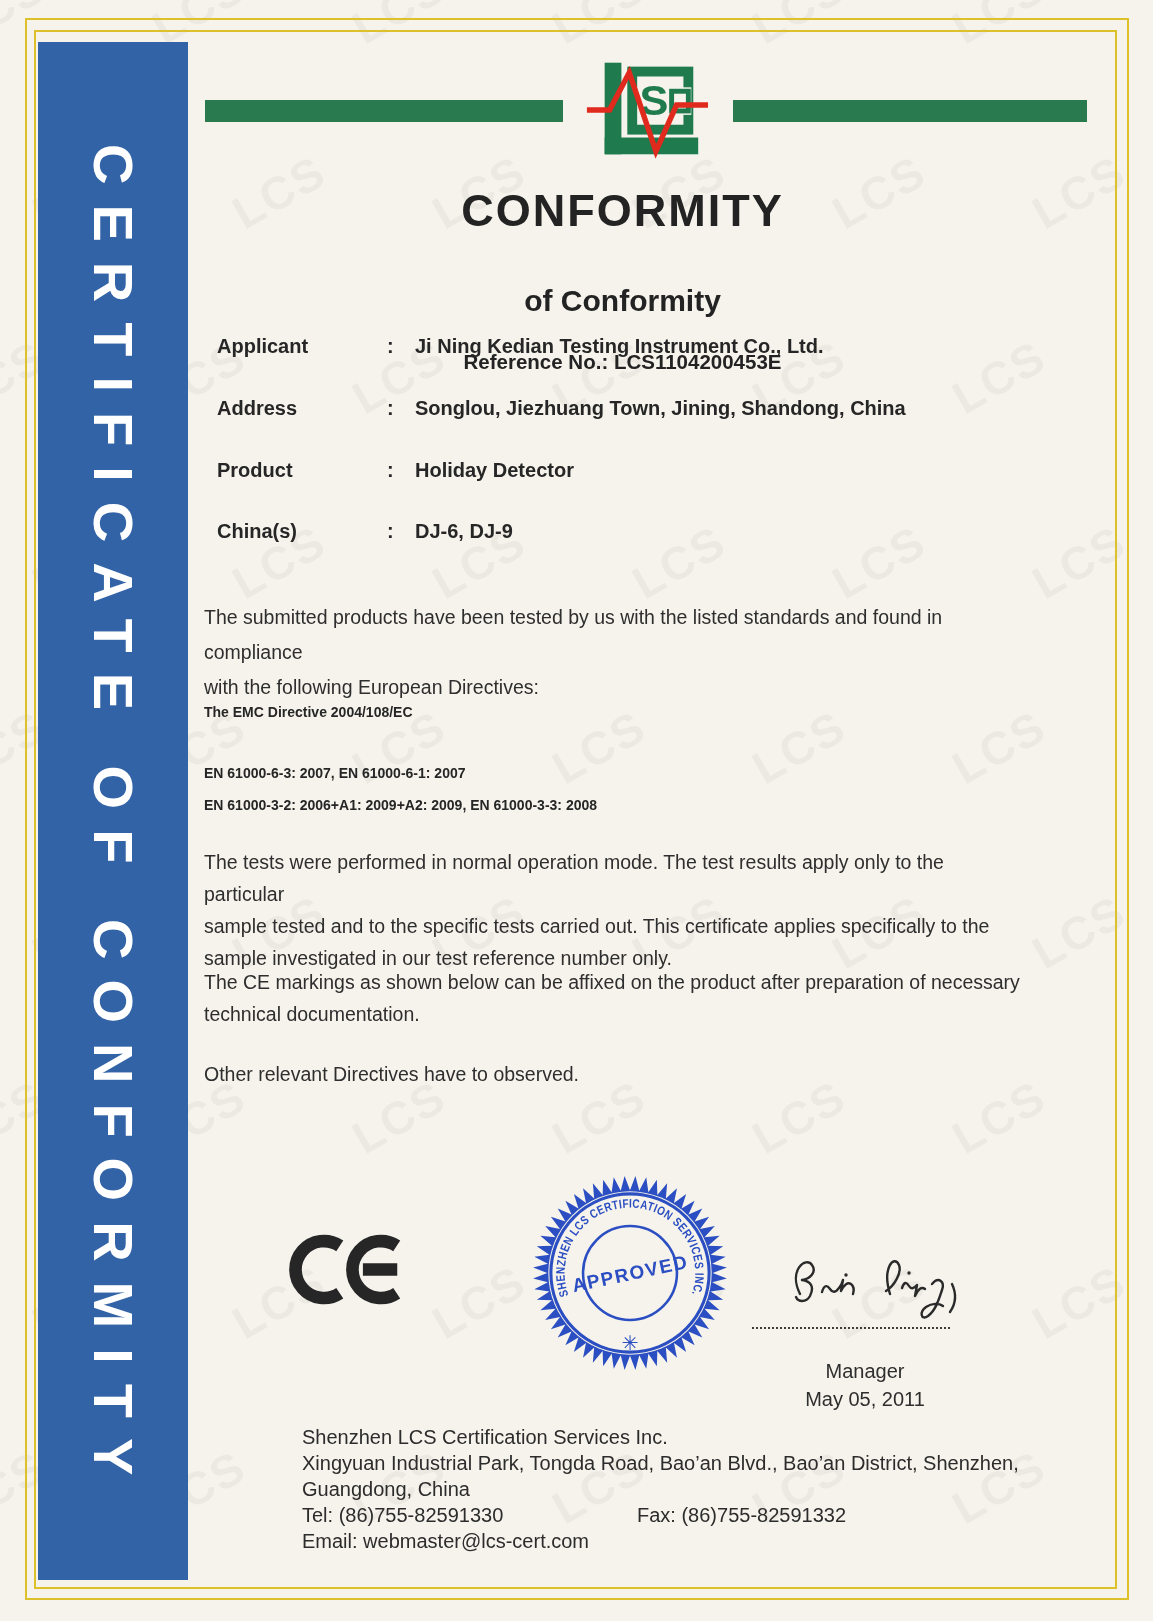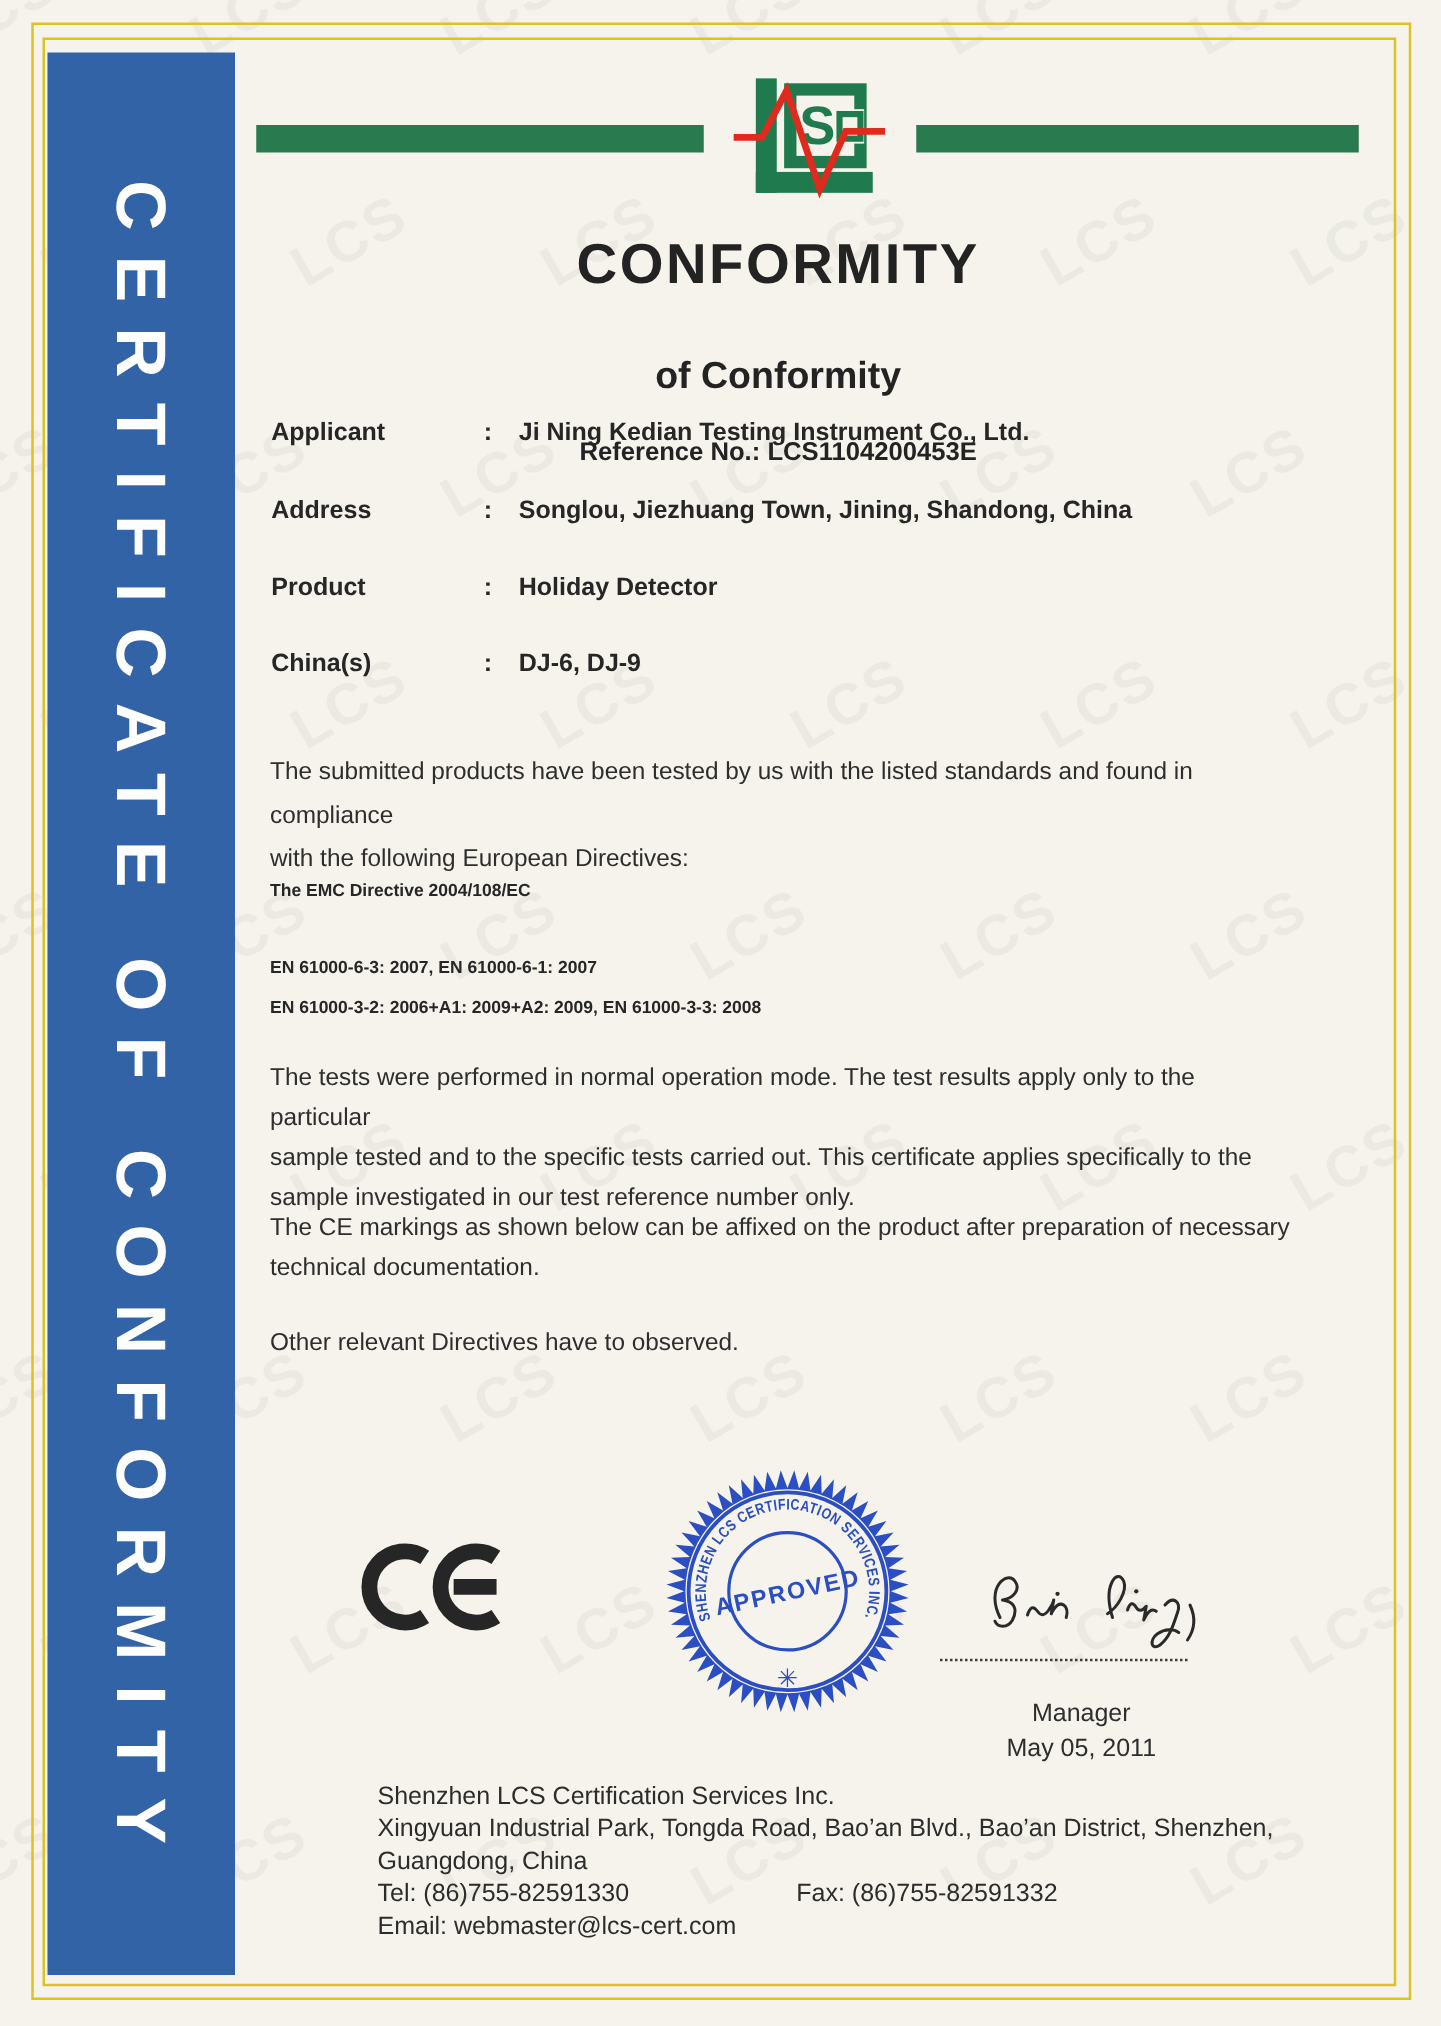--- a/index.html
+++ b/index.html
@@ -43,21 +43,21 @@
   .t-main{position:absolute; left:0; width:100%;}
   .t-sub{position:absolute; left:0; width:100%;}
   .t-ref{position:absolute; left:0; width:100%;}
   
   .field-row{position:absolute; left:217px; width:820px; display:flex; z-index:3;
     font:bold 20px "Liberation Sans", sans-serif; color:#262626;}
   .field-label{width:170px; flex:none;}
   .field-colon{width:28px; flex:none;}
   .field-value{flex:1;}
   
-  .para{position:absolute; left:216px; width:820px; z-index:3;
+  .para{position:absolute; left:204px; width:820px; z-index:3;
     font:19.5px "Liberation Sans", sans-serif; color:#2e2e2e;
     line-height:33px; white-space:pre-line;}
   .para.bold{font-weight:bold; color:#262626; font-size:14px;}
   
   .ce-svg{position:absolute; left:287px; top:1229px; z-index:3;}
   .stamp-svg{position:absolute; left:532px; top:1175px; z-index:4;}
   
   .sig-svg{position:absolute; left:770px; top:1248px; z-index:4;}
   .sig-line{position:absolute; left:752px; top:1307px; width:198px; height:20px;
     border-bottom:2px dotted #3c3c3c; z-index:3;}

